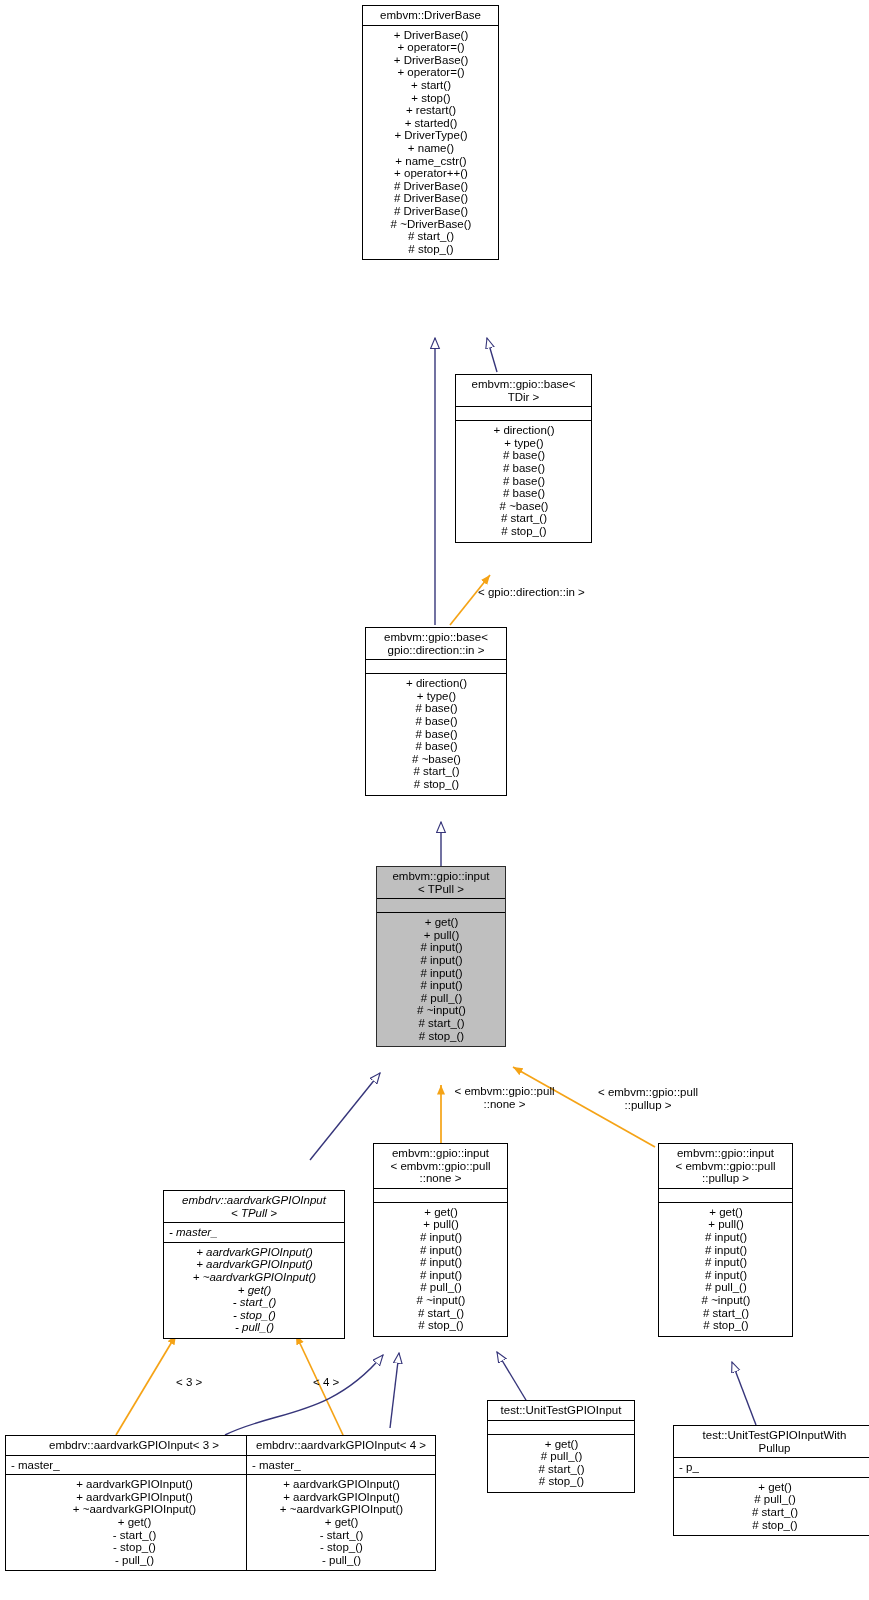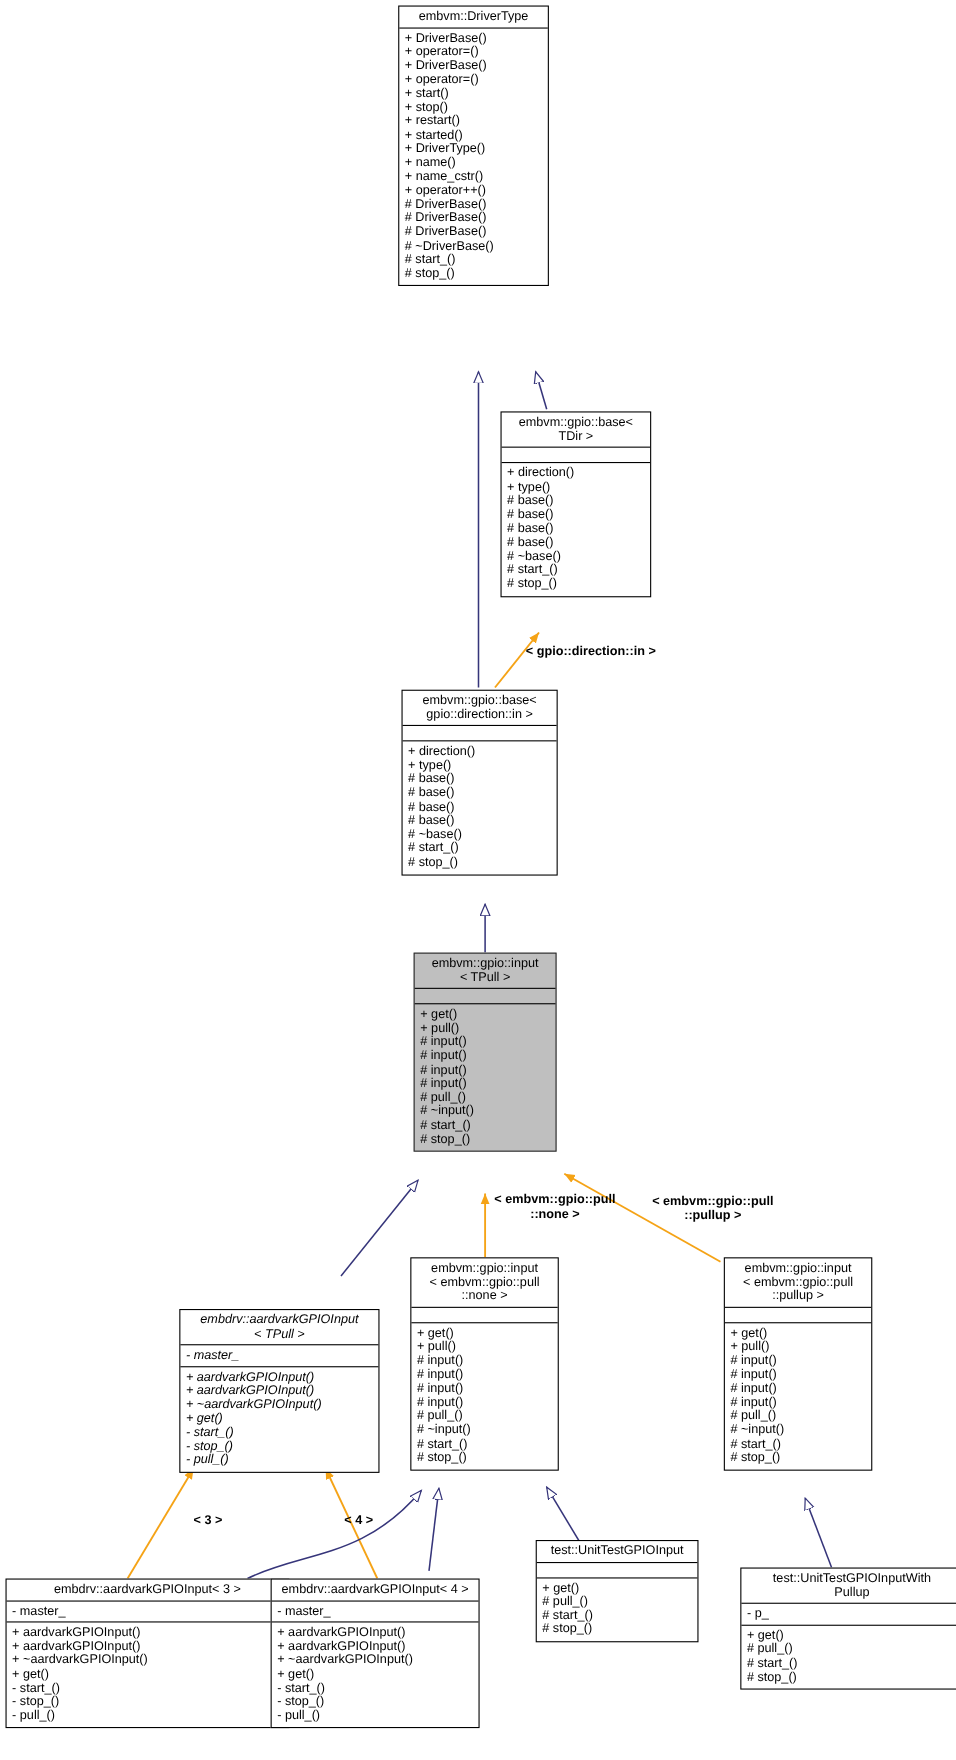--- a/index.html
+++ b/index.html
@@ -51,31 +51,30 @@
   }
   .uml-attrs.empty{
     min-height:14px;
     padding-top:4px;
     padding-bottom:4px;
   }
   .uml-ops{
     box-sizing:border-box;
     padding:3px 4px 4px 5px;
     white-space:pre-line;
-    text-align:left;
+    text-align:center;
   }
   .edge-label{
     position:absolute;
     font-size:11.5px;
     line-height:12.6px;
     color:#000000;
     text-align:center;
     white-space:pre-line;
     z-index:4;
-    font-weight:bold;
   }
 </style>
 </head>
 <body>
 
 <div id="canvas">
 
   <svg id="edges" viewBox="0 0 869 1600" width="869" height="1600">
     <defs>
       <marker id="hollow-tri" markerWidth="12" markerHeight="12" refX="10.5" refY="5" orient="auto" markerUnits="userSpaceOnUse">
@@ -107,21 +106,21 @@
     <path d="M225,1435 C275,1410 330,1418 383,1355" fill="none" stroke="#36357a" stroke-width="1.4" marker-end="url(#hollow-tri)"></path>
 
     <path d="M390,1428 L399,1353" fill="none" stroke="#36357a" stroke-width="1.4" marker-end="url(#hollow-tri)"></path>
 
     <path d="M541,1425 L497,1352" fill="none" stroke="#36357a" stroke-width="1.4" marker-end="url(#hollow-tri)"></path>
 
     <path d="M756,1425 L732,1362" fill="none" stroke="#36357a" stroke-width="1.4" marker-end="url(#hollow-tri)"></path>
   </svg>
 
   <div class="uml-box" style="left:362px; top:5px; width:137px;">
-    <div class="uml-title">embvm::DriverType</div>
+    <div class="uml-title">embvm::DriverBase</div>
     <div class="uml-ops">+ DriverBase()
 + operator=()
 + DriverBase()
 + operator=()
 + start()
 + stop()
 + restart()
 + started()
 + DriverType()
 + name()

